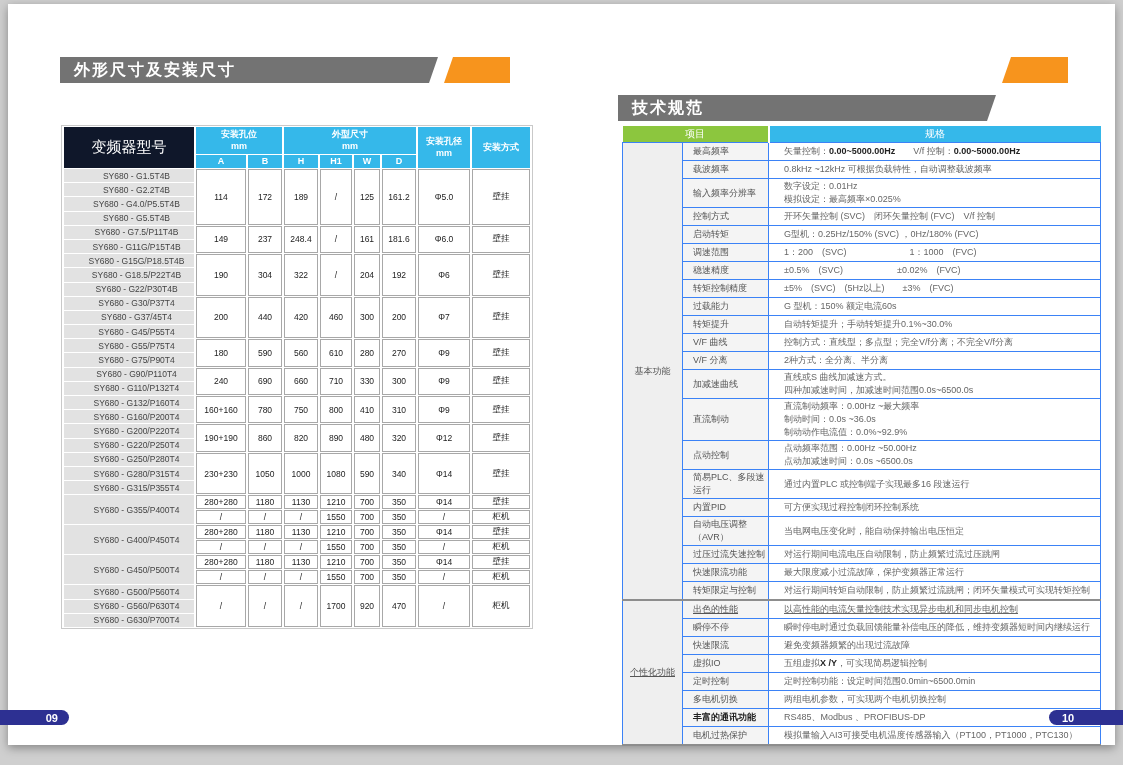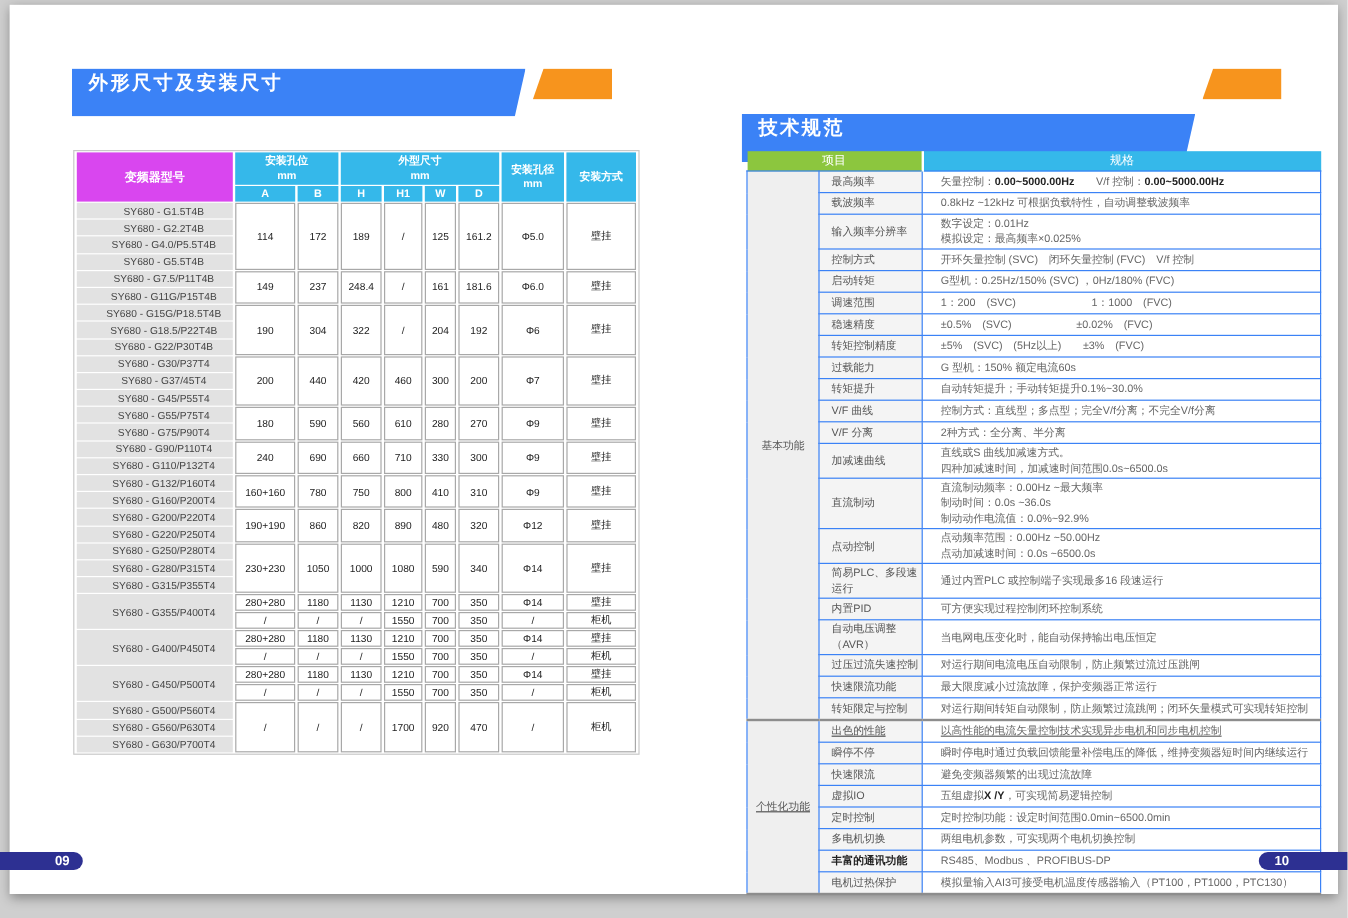--- a/index.html
+++ b/index.html
@@ -7,21 +7,21 @@
     width:1123px;height:765px;position:relative;overflow:hidden;
     background:#cfcfcf;
     font-family:"Liberation Sans", sans-serif;
   }
   .sheet{
     position:absolute;left:8px;top:4px;width:1107px;height:741px;
     background:#ffffff;box-shadow:0 3px 9px rgba(0,0,0,.35);
   }
   
   .title-bar{
-    position:absolute;top:57px;height:40px;background:#3b82f6;color:#fff;
+    position:absolute;top:57px;height:26px;background:#737373;color:#fff;
     font-size:16px;font-weight:bold;letter-spacing:2px;line-height:26px;
     padding-left:14px;box-sizing:border-box;
     clip-path:polygon(0 0,100% 0,calc(100% - 9px) 100%,0 100%);
   }
   .title-left{left:60px;width:378px;}
   .title-right{left:618px;width:378px;margin-top:38px;}
   .accent{
     position:absolute;top:57px;height:26px;width:66px;background:#f7941d;
     clip-path:polygon(9px 0,100% 0,100% 100%,0 100%);
   }
@@ -34,21 +34,21 @@
   }
   .pill-left{left:0;width:69px;border-radius:0 9px 9px 0;text-align:right;padding-right:11px;}
   .pill-right{right:0;width:74px;border-radius:9px 0 0 9px;text-align:left;padding-left:13px;}
   
   .dim-table{
     position:absolute;left:62px;top:126px;width:450px;height:474px;
     border-collapse:separate;border-spacing:2px 1px;table-layout:fixed;
     font-size:8.5px;color:#333;outline:1px solid #c9c9c9;
   }
   .dim-table th{font-weight:bold;padding:0;}
-  .dim-table .h-gray{background:#d946ef;color:#fff;font-size:10px;font-weight:bold;}
+  .dim-table .h-gray{background:#0f172a;color:#fff;font-size:15px;font-weight:normal;}
   .dim-table .h-cyan{background:#35b8ea;color:#fff;font-size:9px;line-height:1.25;}
   .dim-table tr.grp-h{height:27px;}
   .dim-table tr.sub-h{height:13px;}
   .dim-table tbody tr{height:13.2px;}
   .dim-table td{padding:0;text-align:center;vertical-align:middle;}
   .dim-table td.model{background:#e2e2e2;color:#444;padding-left:15px;}
   .dim-table td.val{background:#fff;border:1px solid #a8a8a8;color:#222;}
   
   .spec-table{
     position:absolute;left:622px;top:126px;width:478px;height:536px;

